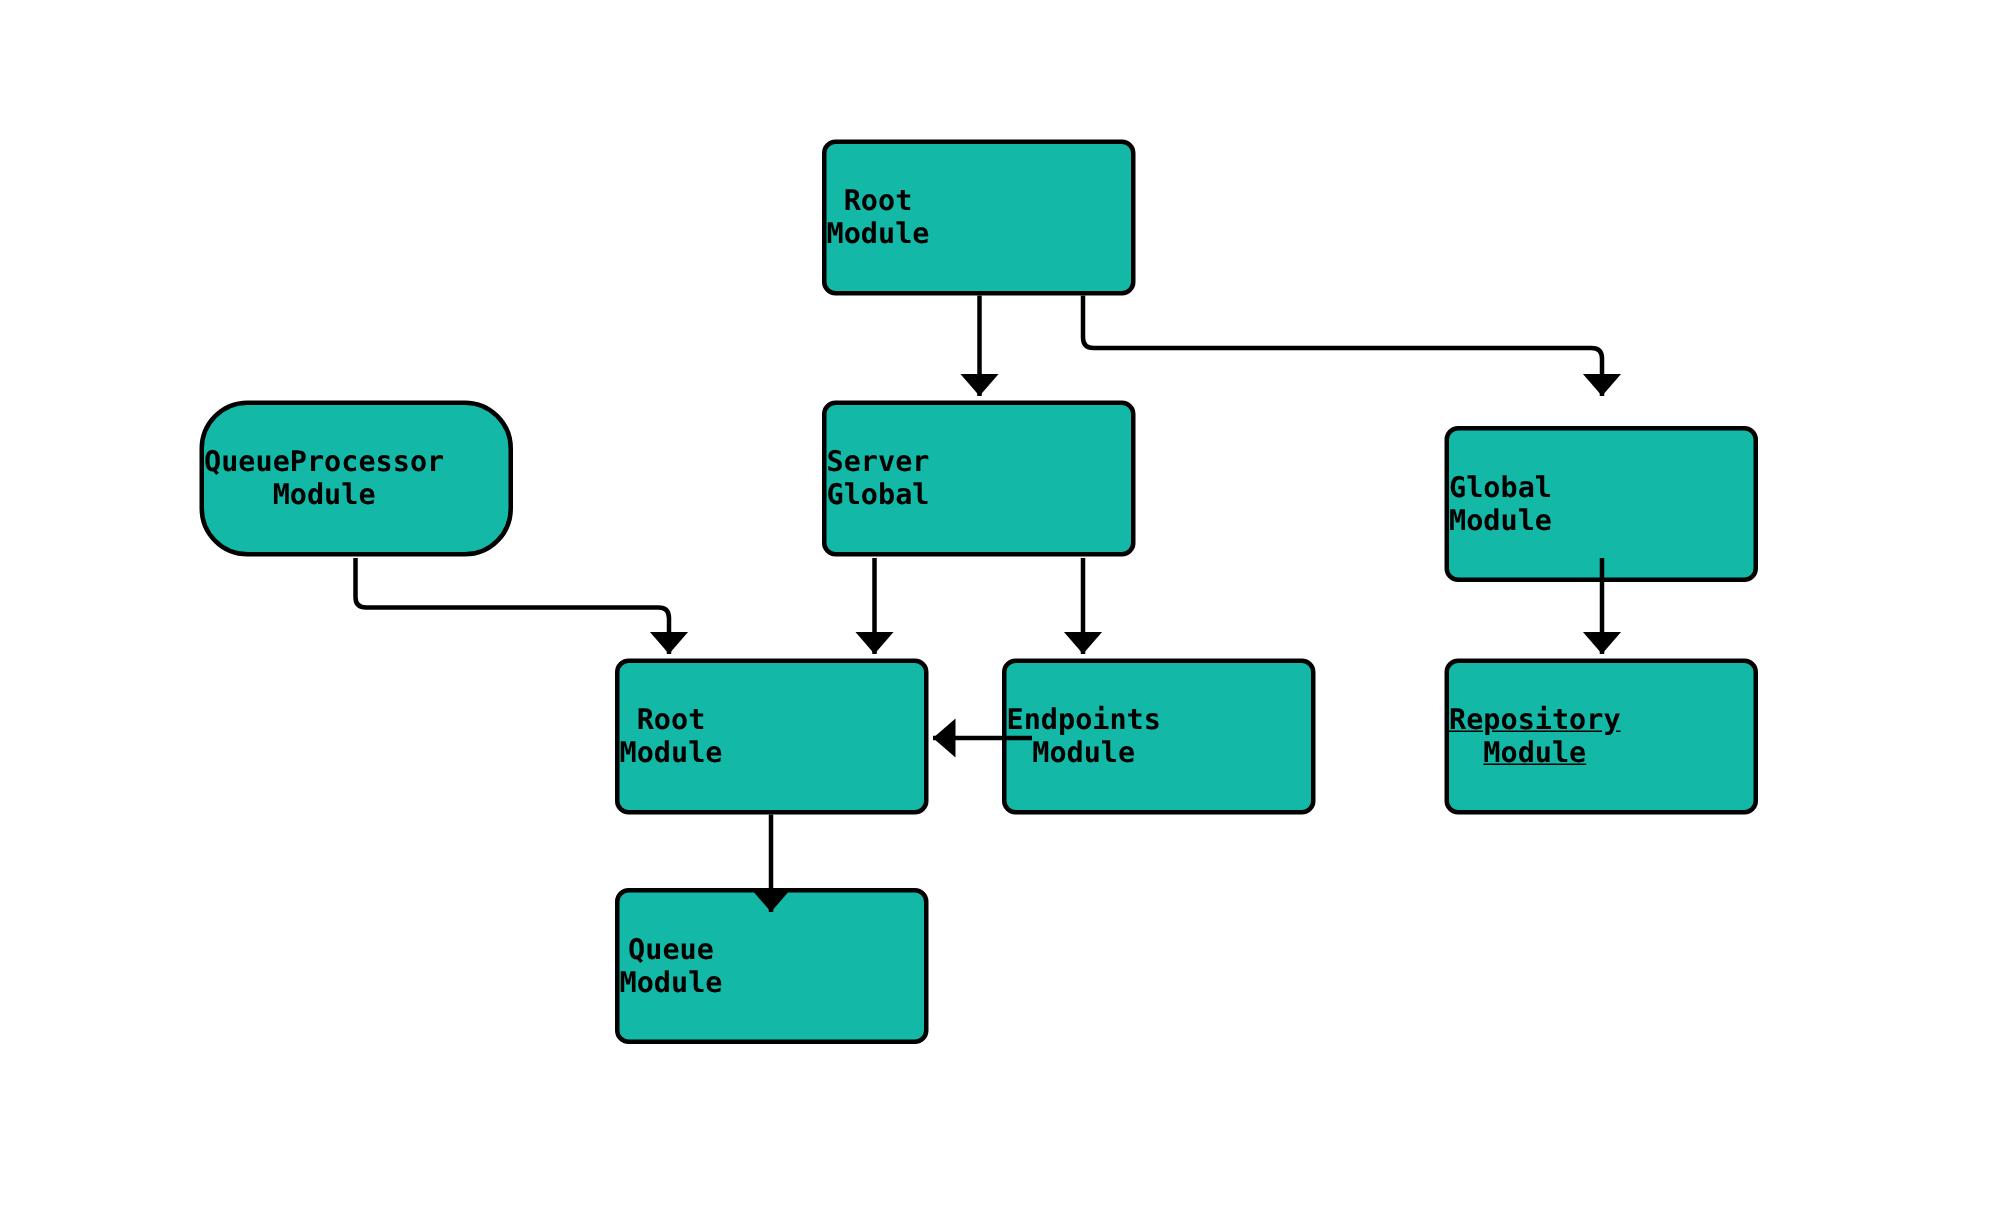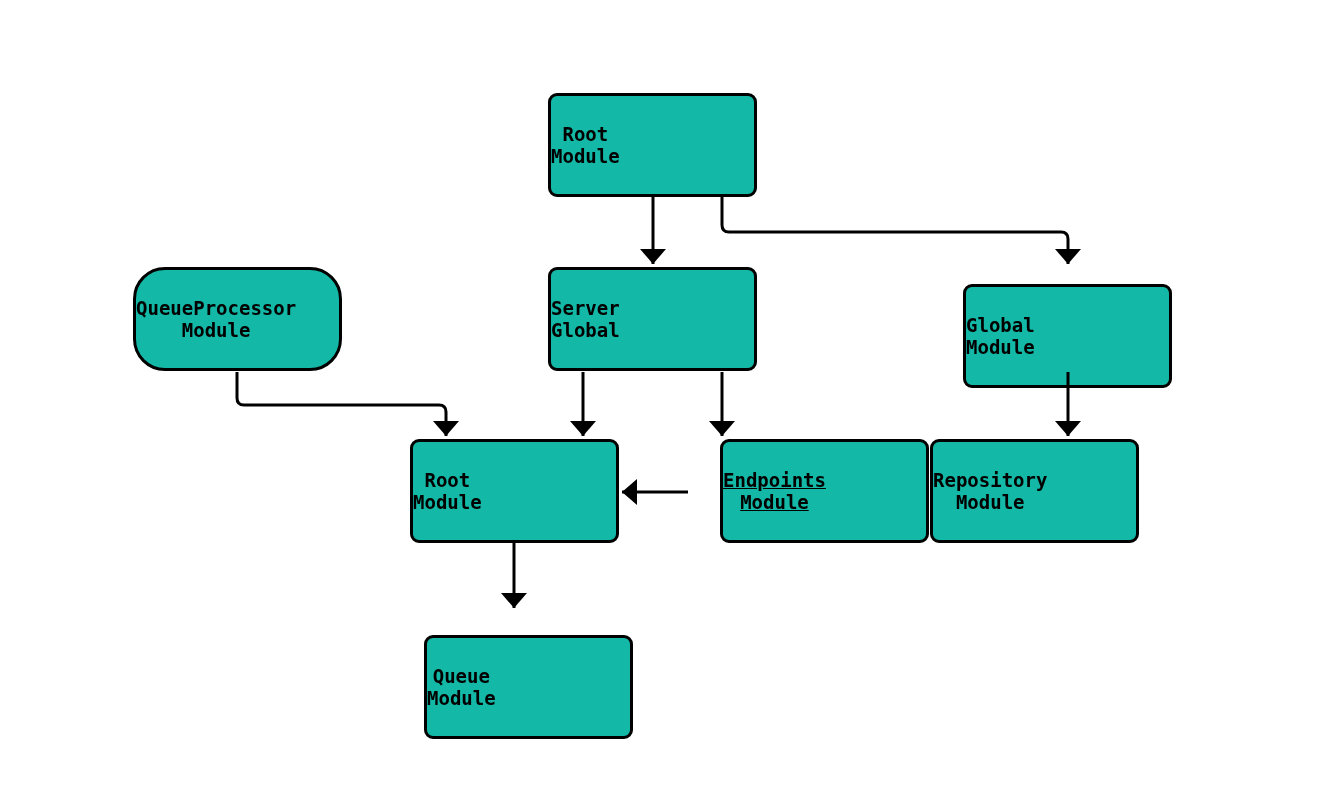--- a/index.html
+++ b/index.html
@@ -34,23 +34,23 @@
     line-height: 22px;
     color: #000000;
     text-align: center;
     white-space: pre-line;
   }
   .node-root           { left: 548px; top: 93px;  }
   .node-server         { left: 548px; top: 267px; }
   .node-queueprocessor { left: 133px; top: 267px; border-radius: 32px; }
   .node-global         { left: 963px; top: 284px; }
   .node-core           { left: 410px; top: 439px; }
-  .node-endpoints      { left: 720px; top: 439px; text-decoration: underline; }
-  .node-repository     { left: 930px; top: 439px; }
-  .node-queue          { left: 410px; top: 635px; margin-left: 14px; }
+  .node-endpoints      { left: 668px; top: 439px; }
+  .node-repository     { left: 963px; top: 439px; text-decoration: underline; }
+  .node-queue          { left: 410px; top: 592px; }
   .edges-layer {
     position: absolute;
     left: 0;
     top: 0;
     width: 1337px;
     height: 809px;
     z-index: 2;
     pointer-events: none;
   }
   .edge {

